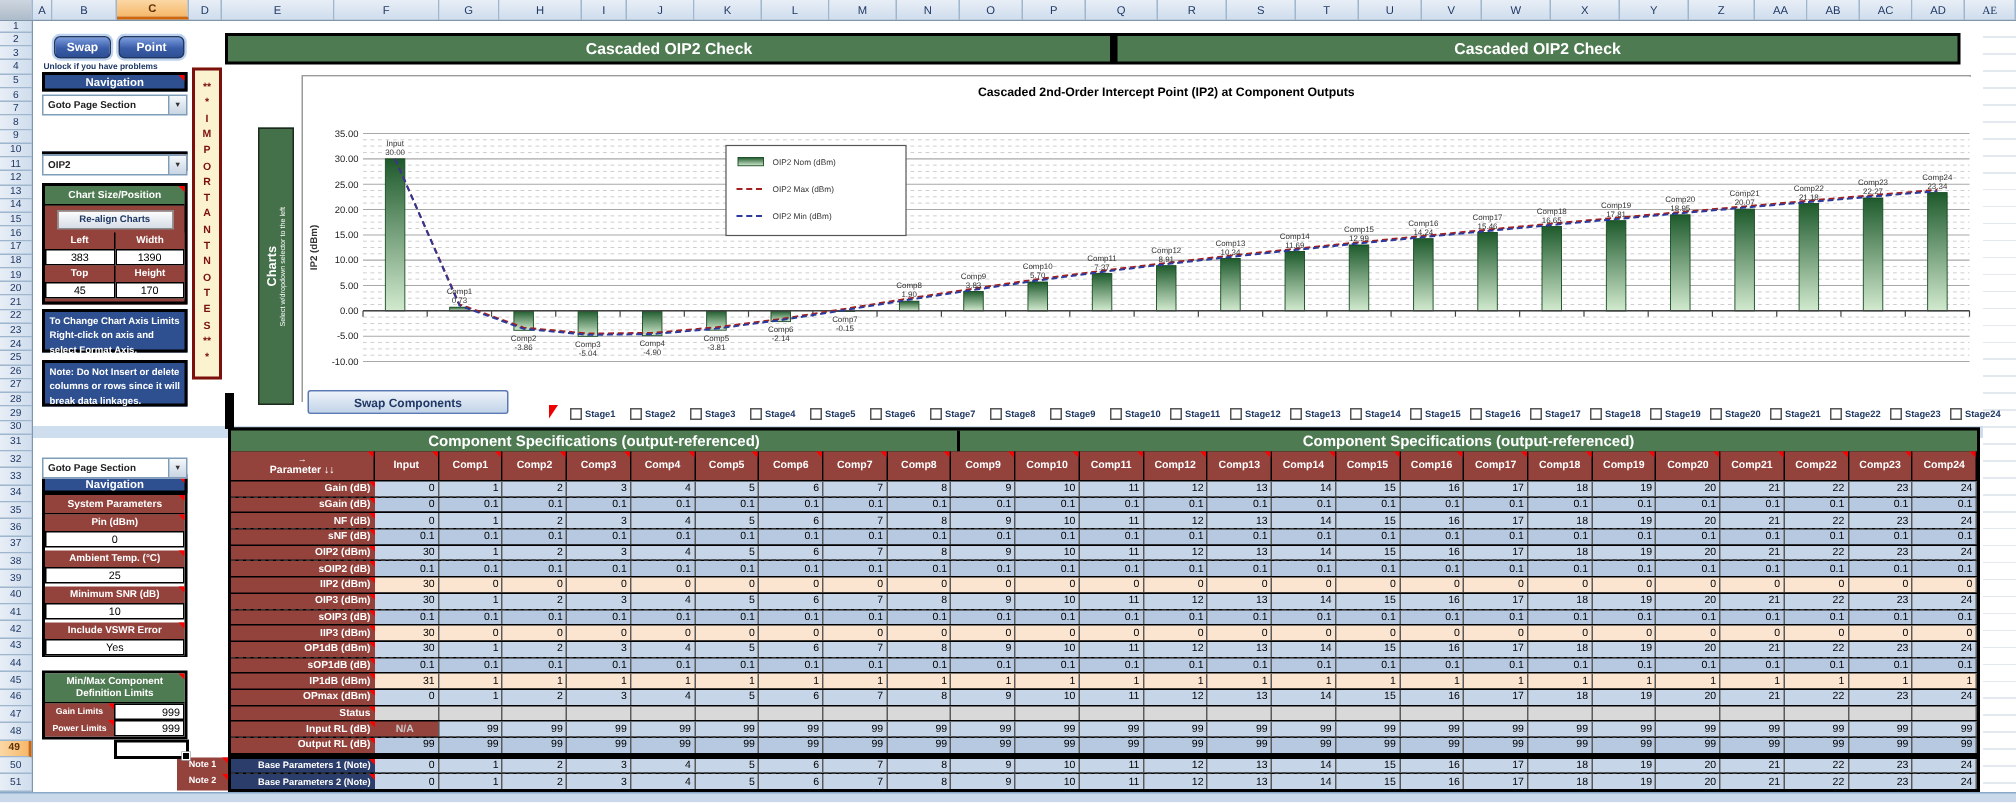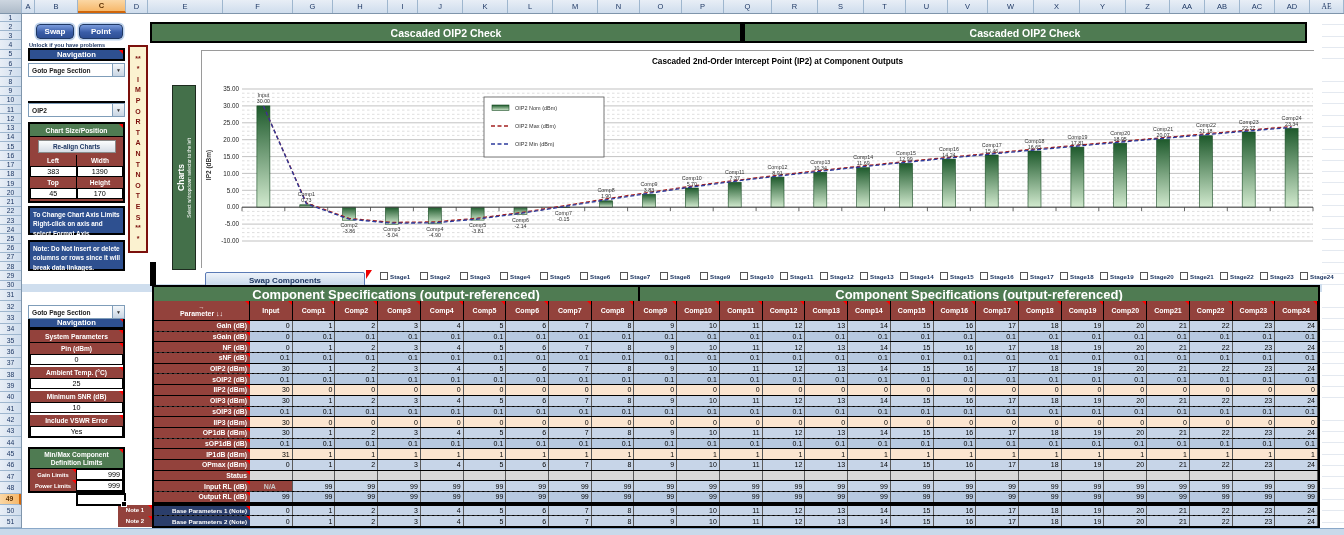--- a/index.html
+++ b/index.html
@@ -30,28 +30,28 @@
   .whitecell{background:#fff;border:1px solid #000;display:flex;align-items:center;justify-content:center;font-size:7.2px;color:#000}
   
   #impnotes{left:128px;top:45px;width:20px;height:208px;background:#fbf2d0;border:2px solid #7b100c;display:flex;flex-direction:column;align-items:center;justify-content:center;color:#7b100c;font-weight:bold;font-size:7px;line-height:10.6px}
   
   #bannerframe{left:150px;top:22px;width:1157px;height:21px;background:#000;display:flex;gap:5px;padding:2px}
   .banner{height:100%;display:flex;align-items:center;justify-content:center;background:#4f7b52;color:#fff;font-weight:bold;font-size:10.5px}
   #chartsbar{left:172px;top:85px;width:24px;height:185px;background:#44704a;border:1px solid #1d2b1f;display:flex;align-items:center;justify-content:center;gap:1px}
   .vtext{writing-mode:vertical-rl;transform:rotate(180deg);color:#fff}
   #chartframe{left:201px;top:50px;width:1113px;height:218px;background:#fff;border:1px solid #9a9a9a}
   
-  #swapbtn{left:205px;top:272px;width:160px;height:16px;display:flex;align-items:center;justify-content:center;background:linear-gradient(#eef3fa,#c2d4e8);border:1.5px solid #5a7ab5;border-radius:2px;color:#1f3864;font-weight:bold;font-size:8px}
+  #swapbtn{left:205px;top:260px;width:134px;height:16px;display:flex;align-items:center;justify-content:center;background:linear-gradient(#eef3fa,#c2d4e8);border:1.5px solid #5a7ab5;border-radius:2px;color:#1f3864;font-weight:bold;font-size:8px}
   #swapflag{left:366px;top:270px;width:0;height:0;border-top:9px solid #e00;border-right:6px solid transparent}
   .stage{position:absolute;top:271px;height:10px;display:flex;align-items:center;font-size:6.2px;font-weight:bold;color:#1f3864}
   .cb{width:8px;height:8px;background:#fff;border:1px solid #555;margin-right:2px}
   
   #tbl{left:152px;top:285px;width:1168px;height:243px;background:#000;border:2px solid #000;display:flex;flex-direction:column}
   .tgh{display:flex;height:14px}
-  .tg{display:flex;align-items:center;justify-content:center;background:#4f7b52;color:#fff;font-weight:bold;font-size:13px}
+  .tg{display:flex;align-items:center;justify-content:center;background:#4f7b52;color:#fff;font-weight:bold;font-size:10px}
   .thr{display:flex;height:19px}
   .thc{display:flex;align-items:center;justify-content:center;background:#93423c;color:#fff;font-weight:bold;font-size:7px;border-right:1px solid #000;position:relative}
   .trow{display:flex;height:10.7px;border-top:1px dashed #333}
   .trow.gs{border-top:1px solid #000}
   .tlabel{width:96px;background:#93423c;color:#fff;font-weight:bold;font-size:6.8px;display:flex;align-items:center;justify-content:flex-end;padding-right:3px;position:relative}
   .tc{flex:1;display:flex;align-items:center;justify-content:flex-end;padding-right:2px;font-size:7px;color:#000;border-right:1px solid #5a5a5a}
   .bg-blue .tc{background:#c7d5e8}.bg-blue2 .tc{background:#b7c9e0}
   .bg-peach .tc{background:#fbe5d0}
   .bg-status .tc{background:#d9d9d9}
   .bg-note .tc{background:#c7d5e8}

